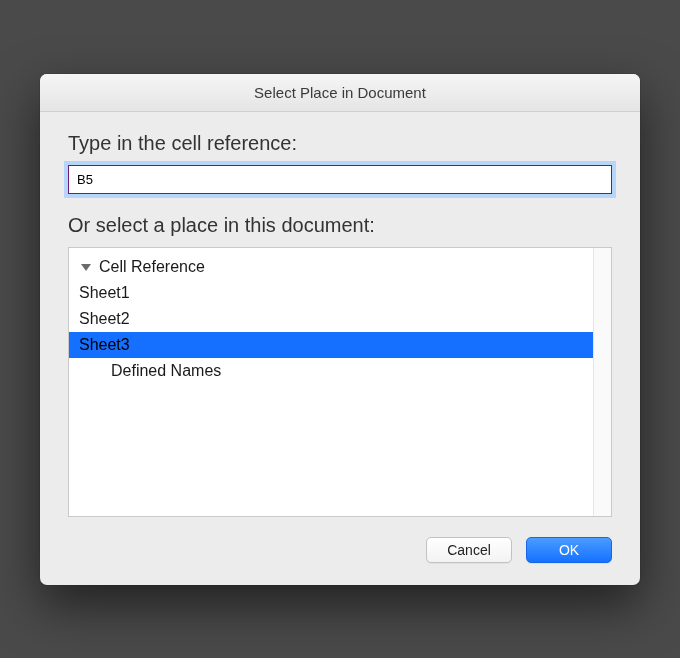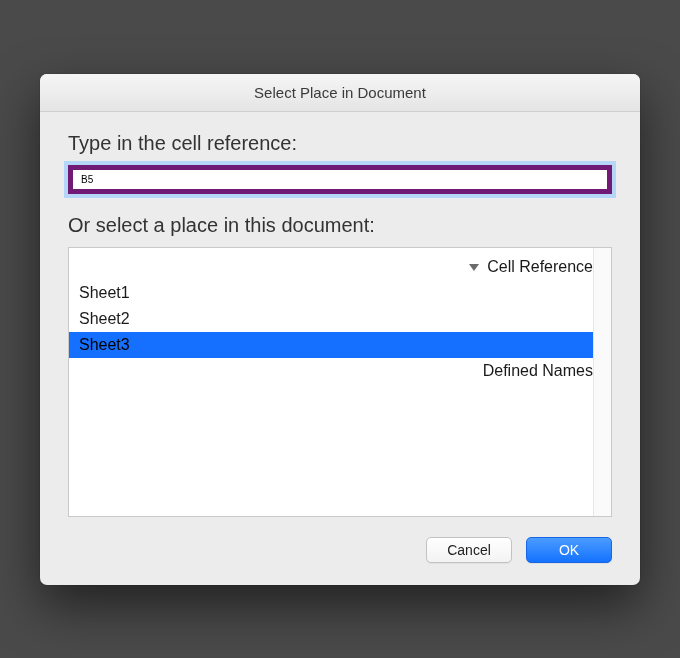--- a/index.html
+++ b/index.html
@@ -34,24 +34,24 @@
       padding: 20px 28px 22px 28px;
     }
     .label {
       font-size: 20px;
       color: #333;
       margin-bottom: 10px;
     }
     .text-input {
       width: 100%;
       height: 29px;
-      border: 5px solid #701a75;
+      border: 1px solid #701a75;
       border-radius: 0;
       padding: 0 8px;
-      font-size: 10px;
+      font-size: 13px;
       box-shadow: 0 0 0 4px #b5d6f9;
       outline: none;
       background: #fff;
     }
     .gap { height: 20px; }
     .listbox-wrap {
       position: relative;
       border: 1px solid #c9c9c9;
       background: #fff;
       width: 100%;
@@ -73,21 +73,21 @@
       align-items: center;
       height: 26px;
       font-size: 16px;
       color: #1a1a1a;
       padding-left: 10px;
     }
     .tree-row.selected {
       background: #1570ff;
       color: #000000;
     }
-    .indent-0 { padding-left: 10px; justify-content: flex-end; }
+    .indent-0 { padding-left: 10px; }
     .indent-1 { }
     .disclosure {
       display: inline-flex;
       width: 14px;
       height: 14px;
       margin-right: 6px;
       align-items: center;
       justify-content: center;
     }
     .disclosure svg { width: 10px; height: 10px; fill: #6b6b6b; }

